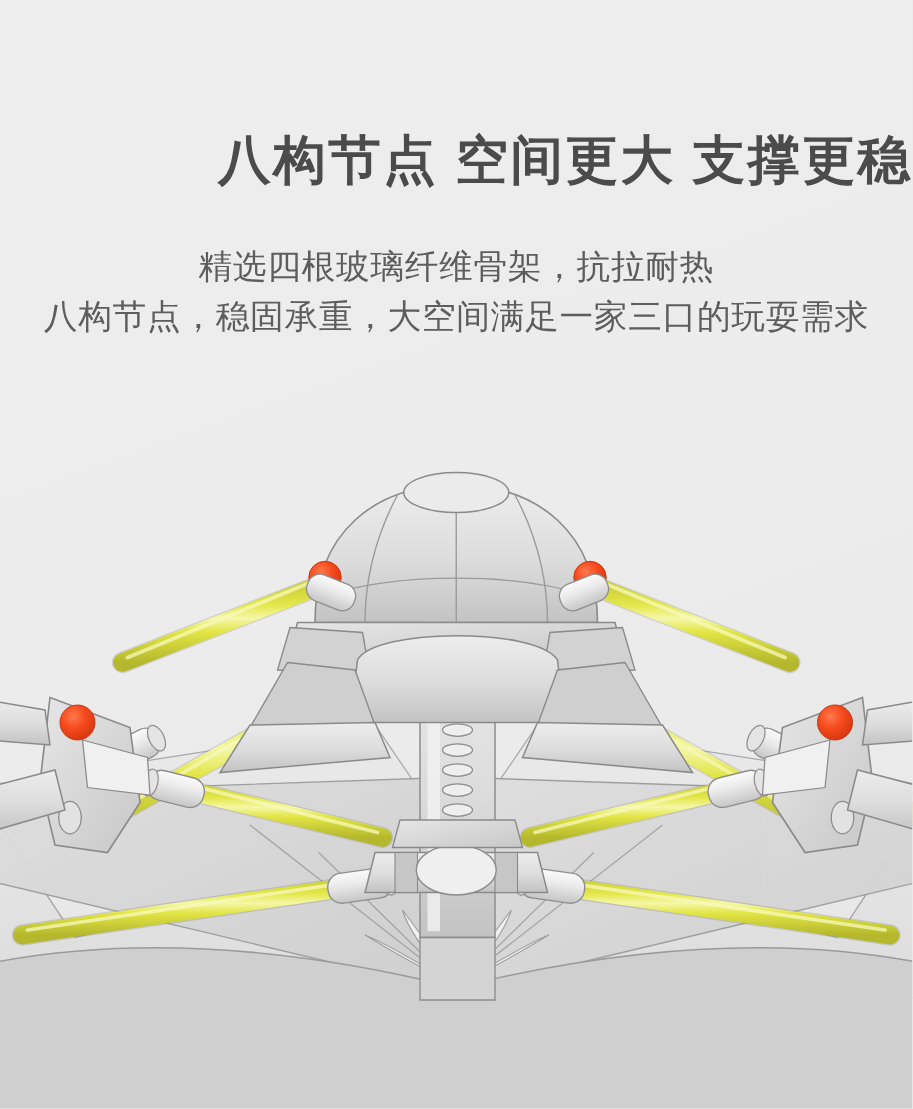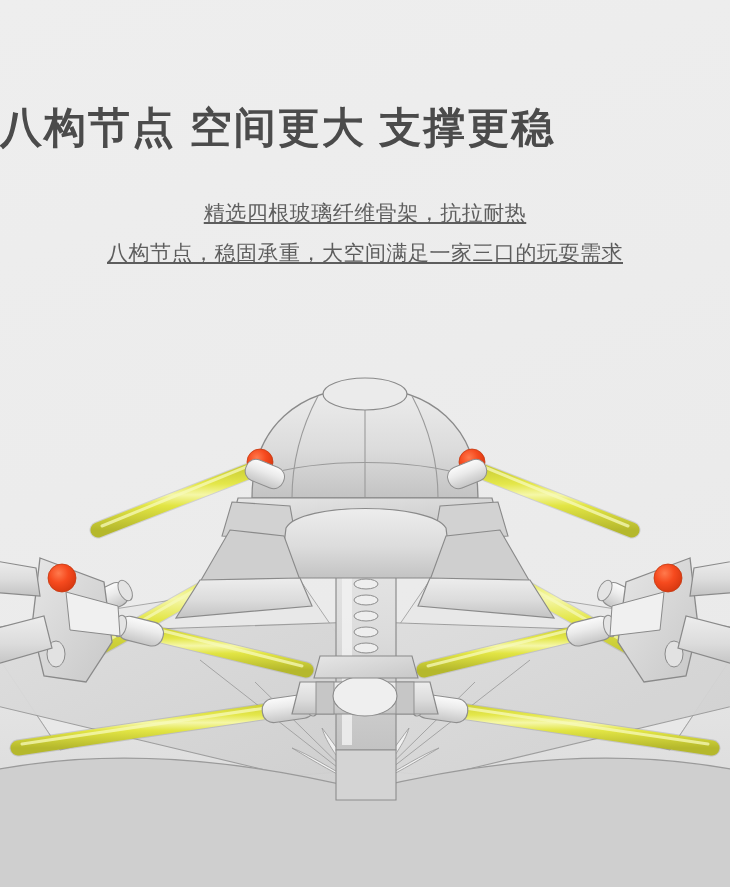--- a/index.html
+++ b/index.html
@@ -19,46 +19,46 @@
     width: 730px;
     height: 887px;
     background: linear-gradient(160deg, #eeeeee 0%, #ececec 45%, #e9e9e9 100%);
     overflow: hidden;
   }
   .headline-block {
     position: absolute;
     top: 0;
     left: 0;
     width: 730px;
-    text-align: left;
+    text-align: right;
     padding-top: 104px;
     box-sizing: border-box;
+    padding-left: 48px;
   }
   .headline {
     font-size: 42px;
     font-weight: bold;
     color: #4b4b4b;
     letter-spacing: 2px;
     line-height: 1.15;
     white-space: nowrap;
   }
   .sub-block {
     position: absolute;
     top: 193px;
     left: 0;
     width: 730px;
     text-align: center;
   }
   .subline {
-    font-size: 21px;
+    font-size: 27px;
     color: #5d5d5d;
     line-height: 40px;
     letter-spacing: 0.5px;
     white-space: nowrap;
-    text-decoration: underline;
   }
   .art {
     position: absolute;
     left: 0;
     top: 330px;
     width: 730px;
     height: 557px;
   }
   .art svg {
     display: block;

